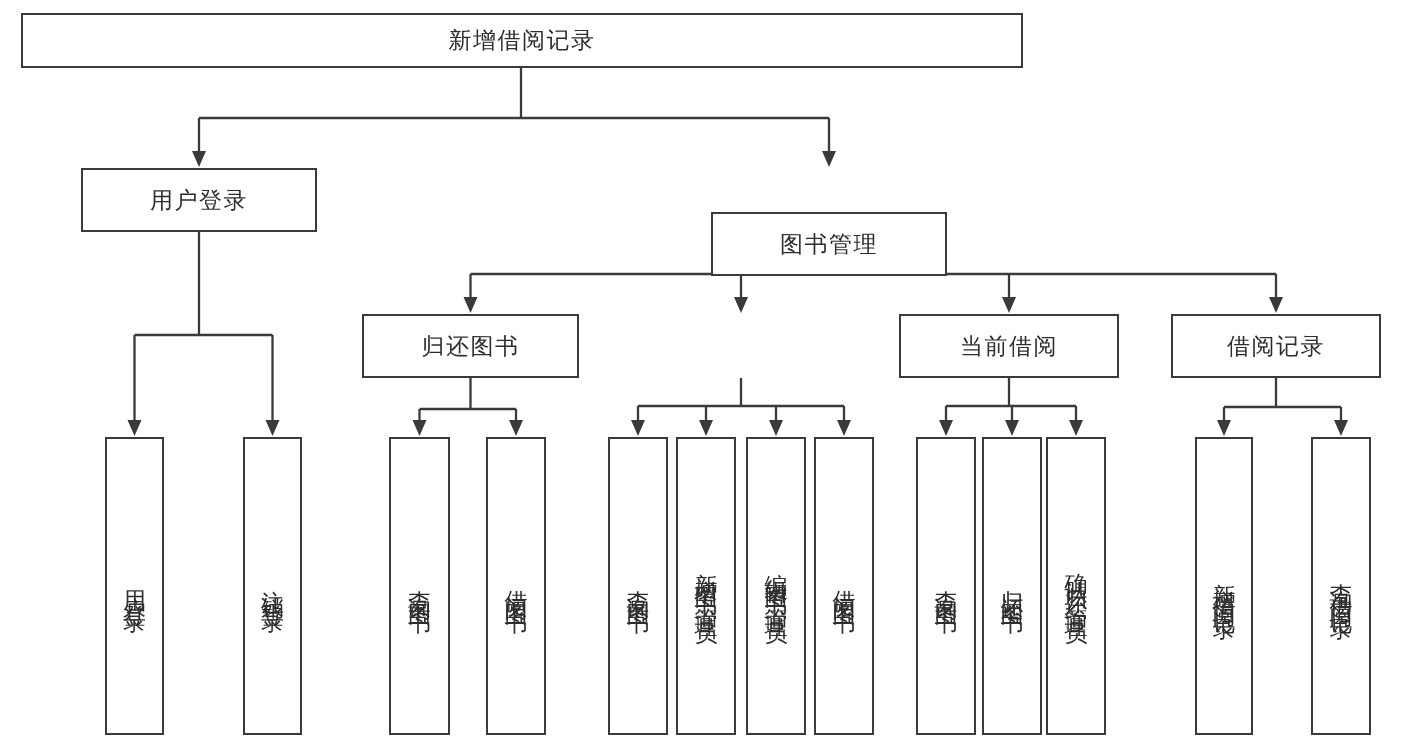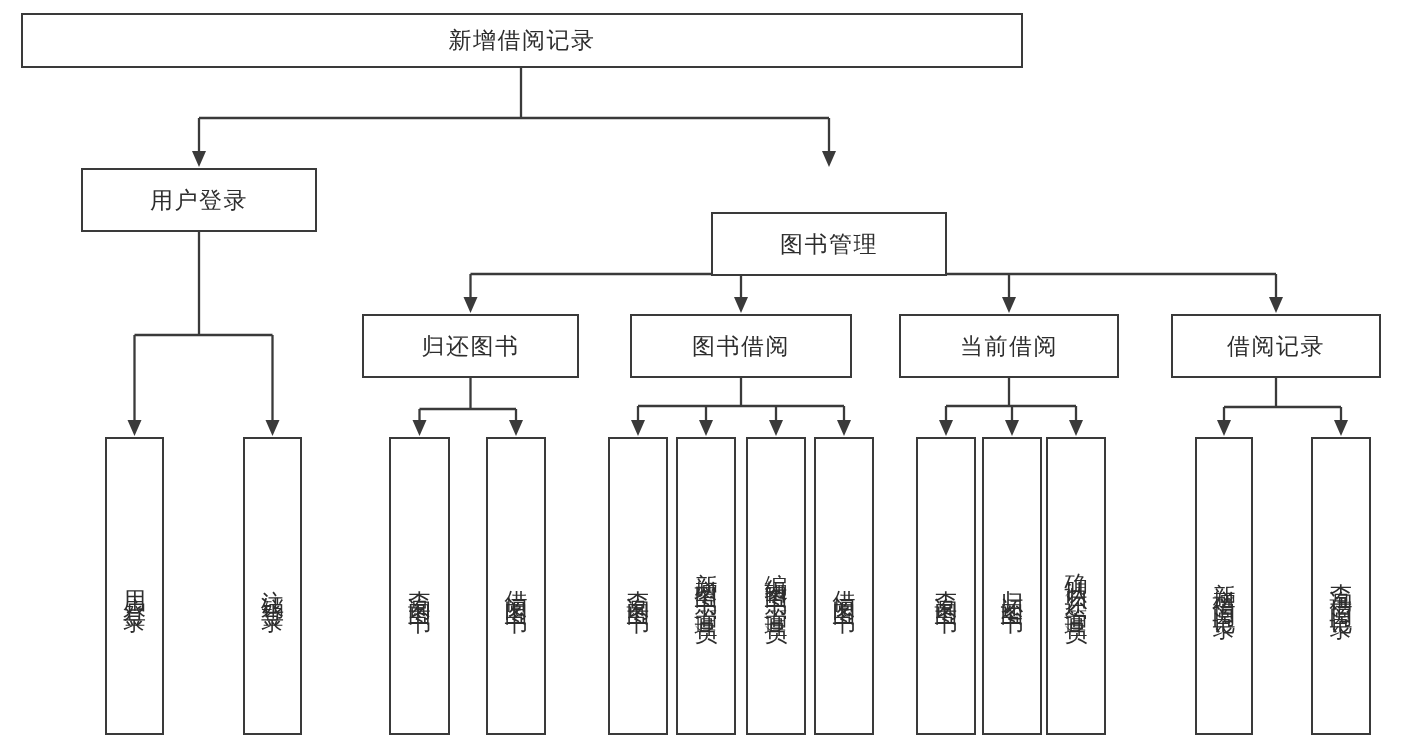--- a/index.html
+++ b/index.html
@@ -83,23 +83,20 @@
   <div class="box hbox" style="left:81px;top:168px;width:236px;height:64px;">
     <span class="lbl">用户登录</span>
   </div>
   <div class="box hbox" style="left:711px;top:168px;width:236px;height:64px;margin-top:44px;">
     <span class="lbl">图书管理</span>
   </div>
 
   <div class="box hbox" style="left:362px;top:314px;width:217px;height:64px;">
     <span class="lbl">归还图书</span>
   </div>
-  <div class="box hbox" style="left:630px;top:314px;width:222px;height:64px;">
-    <span class="lbl">图书借阅</span>
-  </div>
   <div class="box hbox" style="left:1171px;top:314px;width:210px;height:64px;">
     <span class="lbl">借阅记录</span>
   </div>
   <div class="box hbox" style="left:899px;top:314px;width:220px;height:64px;">
     <span class="lbl">当前借阅</span>
   </div>
 
   <div class="box vbox" style="left:105px;top:437px;width:59px;height:298px;">
     <span class="lbl">用户登录</span>
   </div>

